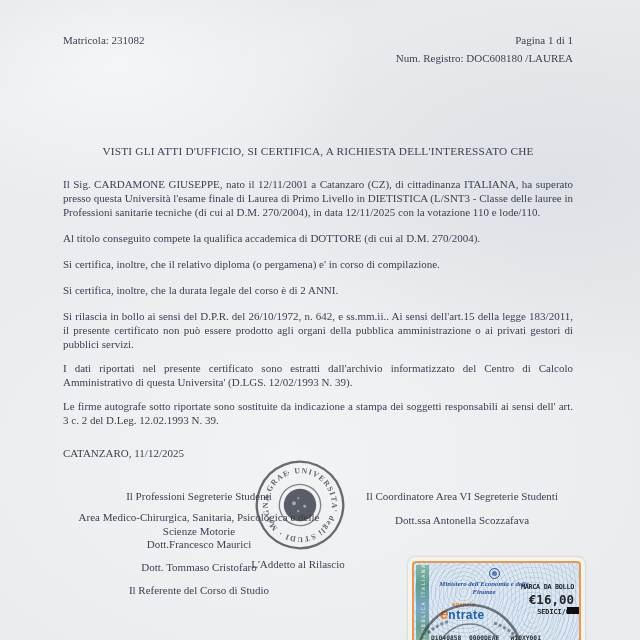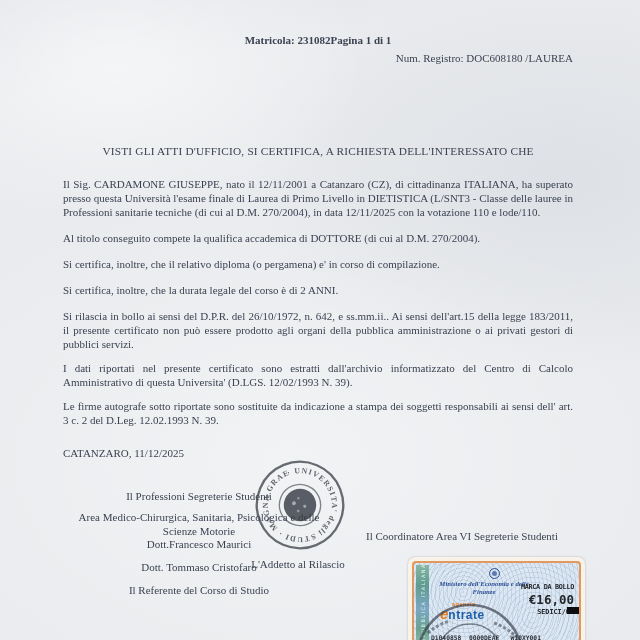--- a/index.html
+++ b/index.html
@@ -6,32 +6,32 @@
   body{width:640px;height:640px;overflow:hidden;position:relative;
     font-family:"Liberation Serif",serif;
     background:
       radial-gradient(420px 260px at 18% 10%, rgba(255,255,255,.55), transparent 60%),
       radial-gradient(520px 320px at 88% 28%, rgba(203,207,214,.38), transparent 62%),
       radial-gradient(640px 420px at 45% 72%, rgba(255,255,255,.4), transparent 66%),
       linear-gradient(168deg, rgba(214,218,224,.35) 0%, transparent 14%),
       #e9ebee;
     color:#3b4252;}
   .doc{position:absolute;left:63px;top:33px;width:510px;font-size:11px;line-height:1.3;}
-  .hdr-row{display:flex;justify-content:center;font-weight:bold;}
+  .hdr-row{display:flex;justify-content:space-between;}
   .hdr-line2{margin-top:4px;text-align:right;}
   .title{text-align:center;margin-top:78px;font-size:11.3px;letter-spacing:.2px;}
   p.body-par{margin:12px 0 0 0;text-align:justify;line-height:1.27;}
   p.par-first{margin-top:20px;}
   p.par-tight{margin-top:10px;}
   .dateline{margin-top:18px;}
 
   
   .sig{position:absolute;text-align:center;font-size:11px;line-height:1.25;}
   .sig-left{left:63px;top:490px;width:272px;}
-  .sig-right{left:338px;top:490px;width:248px;margin-top:40px;}
+  .sig-right{left:338px;top:490px;width:248px;}
   .sig-center{left:233px;top:558px;width:130px;}
   .sig .gap7{margin-top:7px;}
   .sig .gap9{margin-top:9px;}
   .sig .gap10{margin-top:10px;}
 
   .seal{position:absolute;left:247px;top:452px;width:106px;height:106px;
     transform:rotate(-22deg);opacity:.88;}
 
   
   .marca{position:absolute;left:408px;top:557px;width:177px;height:96px;
@@ -99,20 +99,21 @@
 <div class="sig sig-left">
   <div>Il Professioni Segreterie Studenti</div>
   <div class="gap7">Area Medico-Chirurgica, Sanitaria, Psicologica e delle Scienze Motorie</div>
   <div>Dott.Francesco Maurici</div>
   <div class="gap9">Dott. Tommaso Cristofaro</div>
   <div class="gap9">Il Referente del Corso di Studio</div>
 </div>
 
 <div class="sig sig-right">
   <div>Il Coordinatore Area VI Segreterie Studenti</div>
+  <div class="gap10">Dott.ssa Antonella Scozzafava</div>
 </div>
 
 <div class="sig sig-center">
   <div>L'Addetto al Rilascio</div>
 </div>
 
 <svg class="seal" viewBox="0 0 108 108">
   <circle cx="54" cy="54" r="44" fill="none" stroke="#383d45" stroke-width="2.4" opacity=".85"></circle>
   <circle cx="54" cy="54" r="21" fill="none" stroke="#383d45" stroke-width="1.4" opacity=".7"></circle>
   <circle cx="54" cy="54" r="16.5" fill="#363b43" opacity=".92"></circle>

